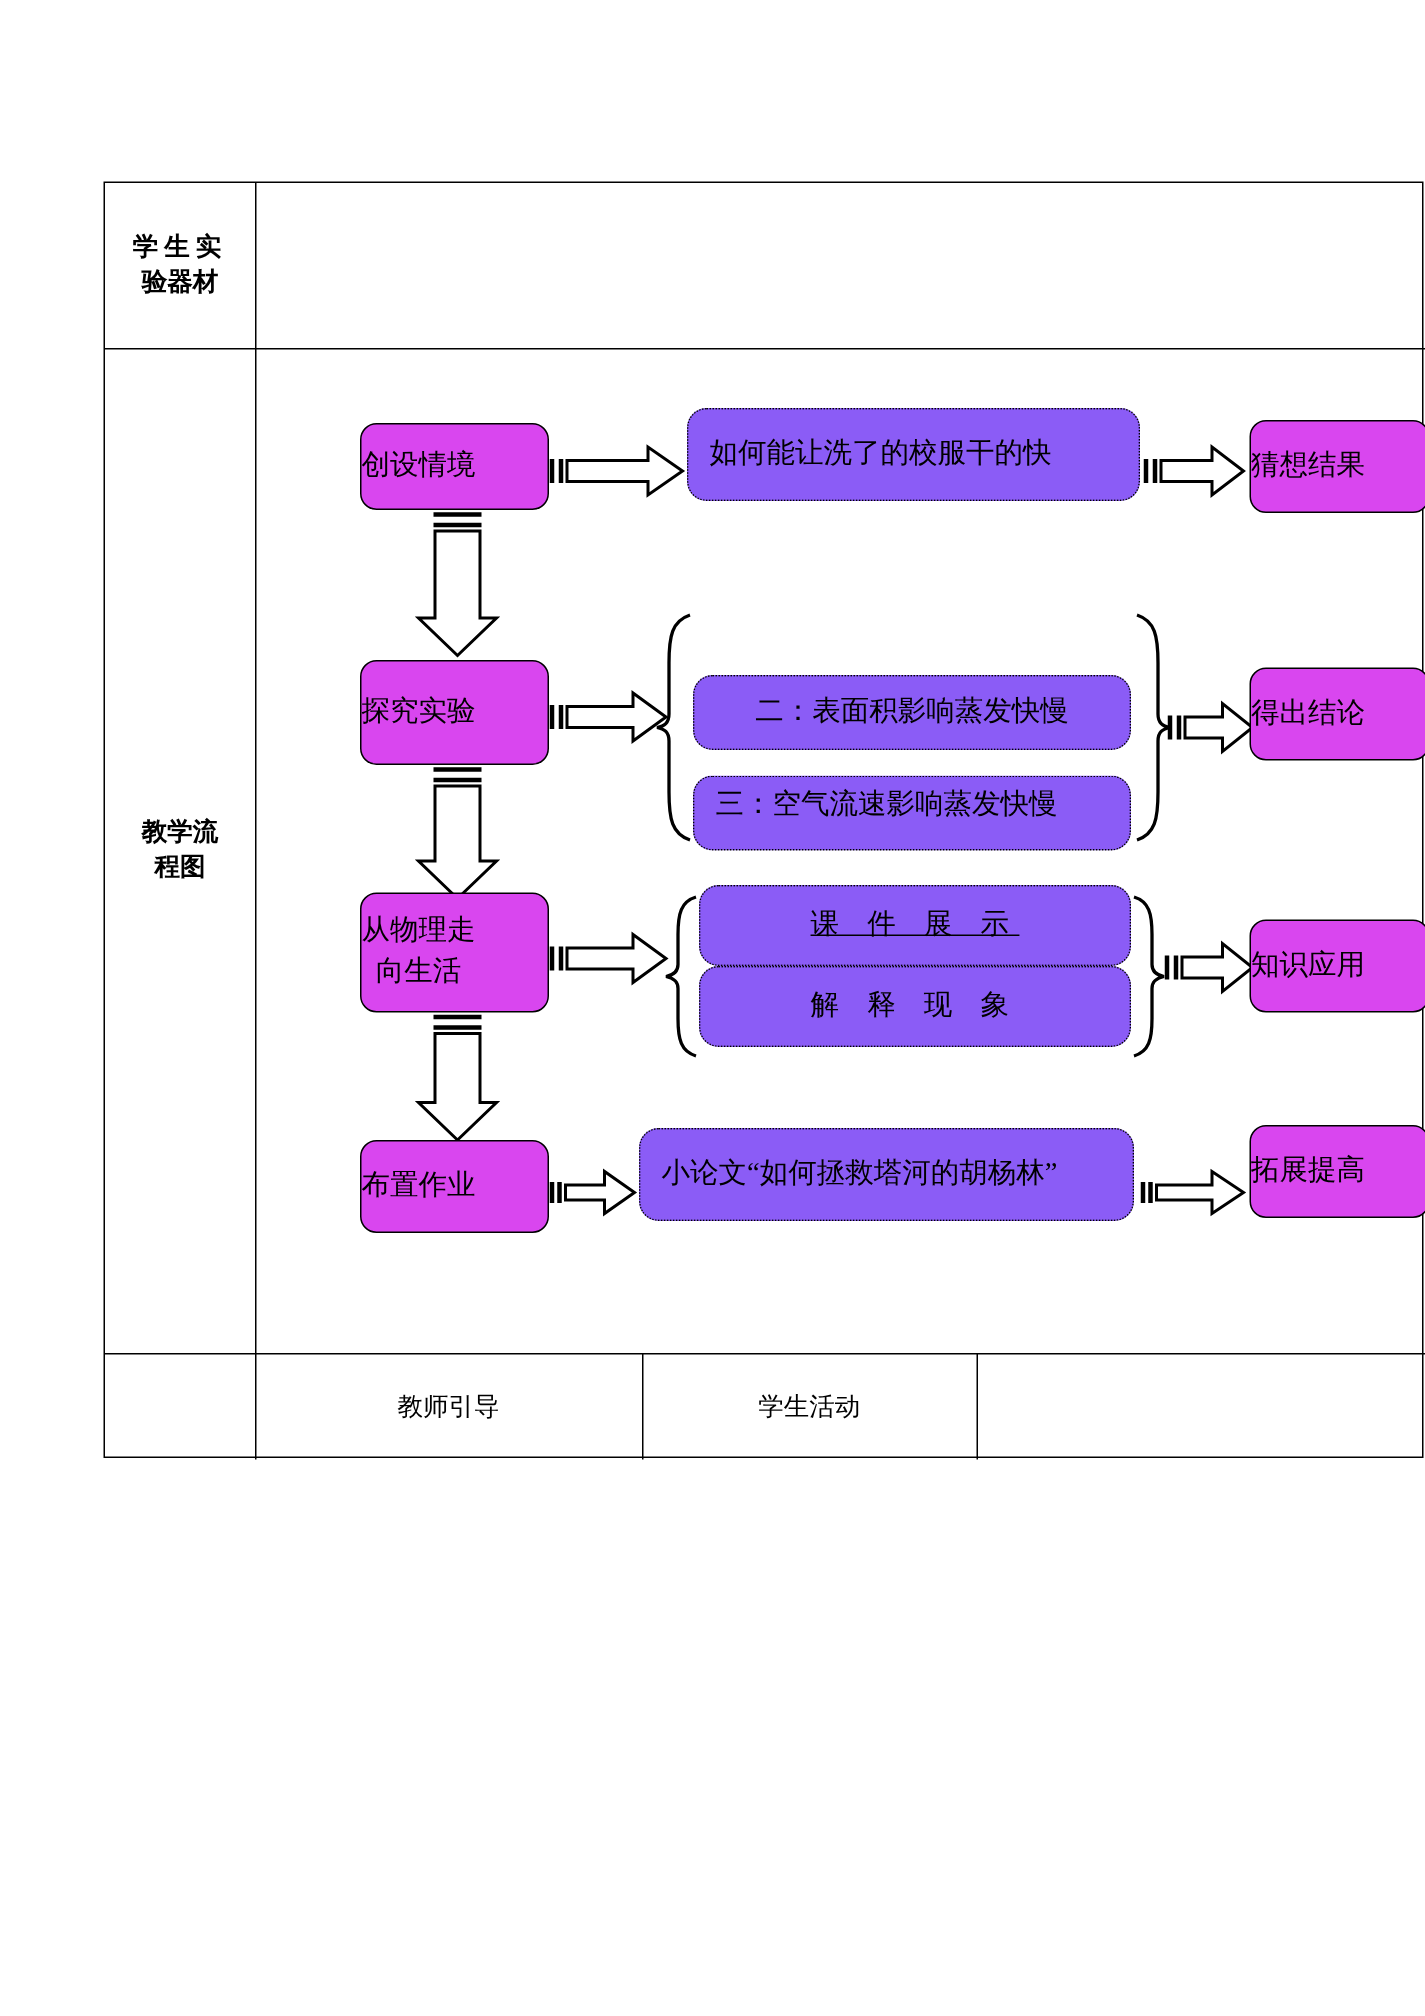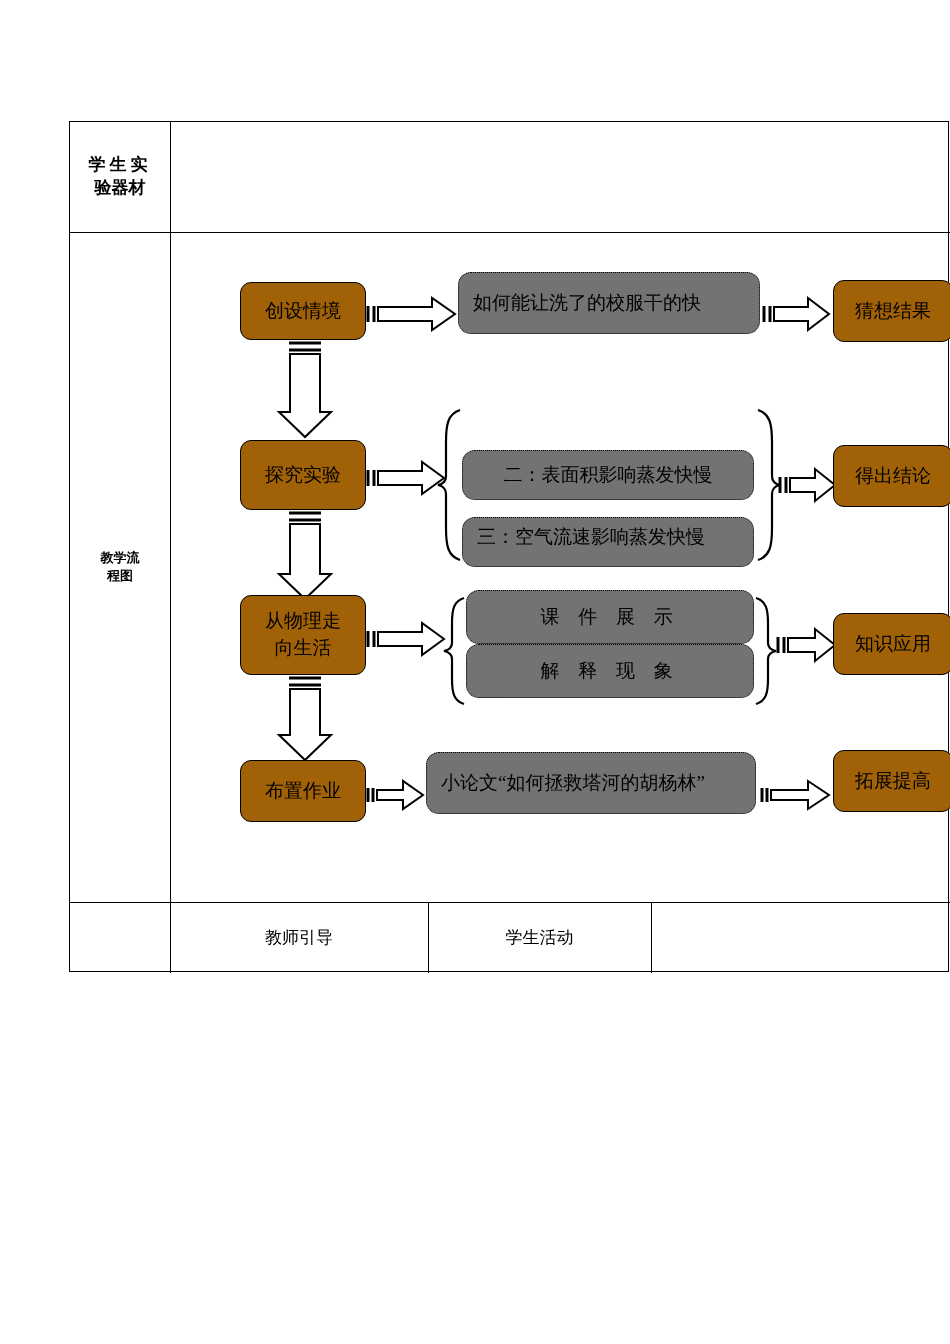--- a/index.html
+++ b/index.html
@@ -38,21 +38,21 @@
     left:100px;top:0;width:780px;height:110px;
     display:flex;align-items:center;
     padding-left:10px;
     font-size:17px;letter-spacing:.4px;
   }
 
   
   .lbl-flow{
     left:0;top:110px;width:100px;height:670px;
     display:flex;align-items:center;justify-content:center;
-    font-weight:bold;font-size:13px;line-height:1.35;text-align:center;
+    font-weight:bold;font-size:17px;line-height:1.35;text-align:center;
   }
 
   
   .flow{
     position:absolute;left:100px;top:110px;width:780px;height:670px;
   }
 
   
   .hdr{
     top:780px;height:71px;
@@ -63,25 +63,25 @@
   .hdr-b{left:358px;width:223px;}
   .hdr-c{left:581px;width:299px;}
 
   
   .node{
     position:absolute;box-sizing:border-box;
     display:flex;align-items:center;
     font-size:19px;line-height:1.28;
   }
   .solidbox{
-    border:1.8px solid #000;border-radius:11px;background:#a16207;
-    justify-content:center;text-align:center;
+    border:1.8px solid #000;border-radius:11px;background:#d946ef;
+    text-align:center;
   }
   .dotbox{
-    border:1.7px dotted #000;border-radius:13px;background:#737373;
+    border:1.7px dotted #000;border-radius:13px;background:#8b5cf6;
     justify-content:flex-start;
   }
   .dotbox .inner{padding:0 14px;}
   .center-sp{width:100%;text-align:center;}
 
   
   .arrowR{position:absolute;}
   .arrowR svg{display:block;}
   .arrowD{position:absolute;}
   .arrowD svg{display:block;}
@@ -220,21 +220,21 @@
         </svg>
       </div>
 
       <div class="brace" style="left:272px;top:363px;">
         <svg width="24" height="112" viewBox="0 0 24 112">
           <path d="M22,3 C12,6 10,14 10,28 L10,48 C10,53 7,55 2,56 C7,57 10,59 10,64 L10,84 C10,98 12,106 22,109" fill="none" stroke="#000" stroke-width="2.2"></path>
         </svg>
       </div>
 
       <div class="node dotbox" style="left:296px;top:358px;width:288px;height:54px;">
-        <span class="inner center-sp" style="letter-spacing:7px;">课 件 展 示</span>
+        <span class="inner center-sp" style="letter-spacing:7px;text-decoration:underline;">课 件 展 示</span>
       </div>
       <div class="node dotbox" style="left:296px;top:412px;width:288px;height:54px;">
         <span class="inner center-sp" style="letter-spacing:7px;">解 释 现 象</span>
       </div>
 
       <div class="brace" style="left:584px;top:363px;">
         <svg width="24" height="112" viewBox="0 0 24 112">
           <path d="M2,3 C12,6 14,14 14,28 L14,48 C14,53 17,55 22,56 C17,57 14,59 14,64 L14,84 C14,98 12,106 2,109" fill="none" stroke="#000" stroke-width="2.2"></path>
         </svg>
       </div>

